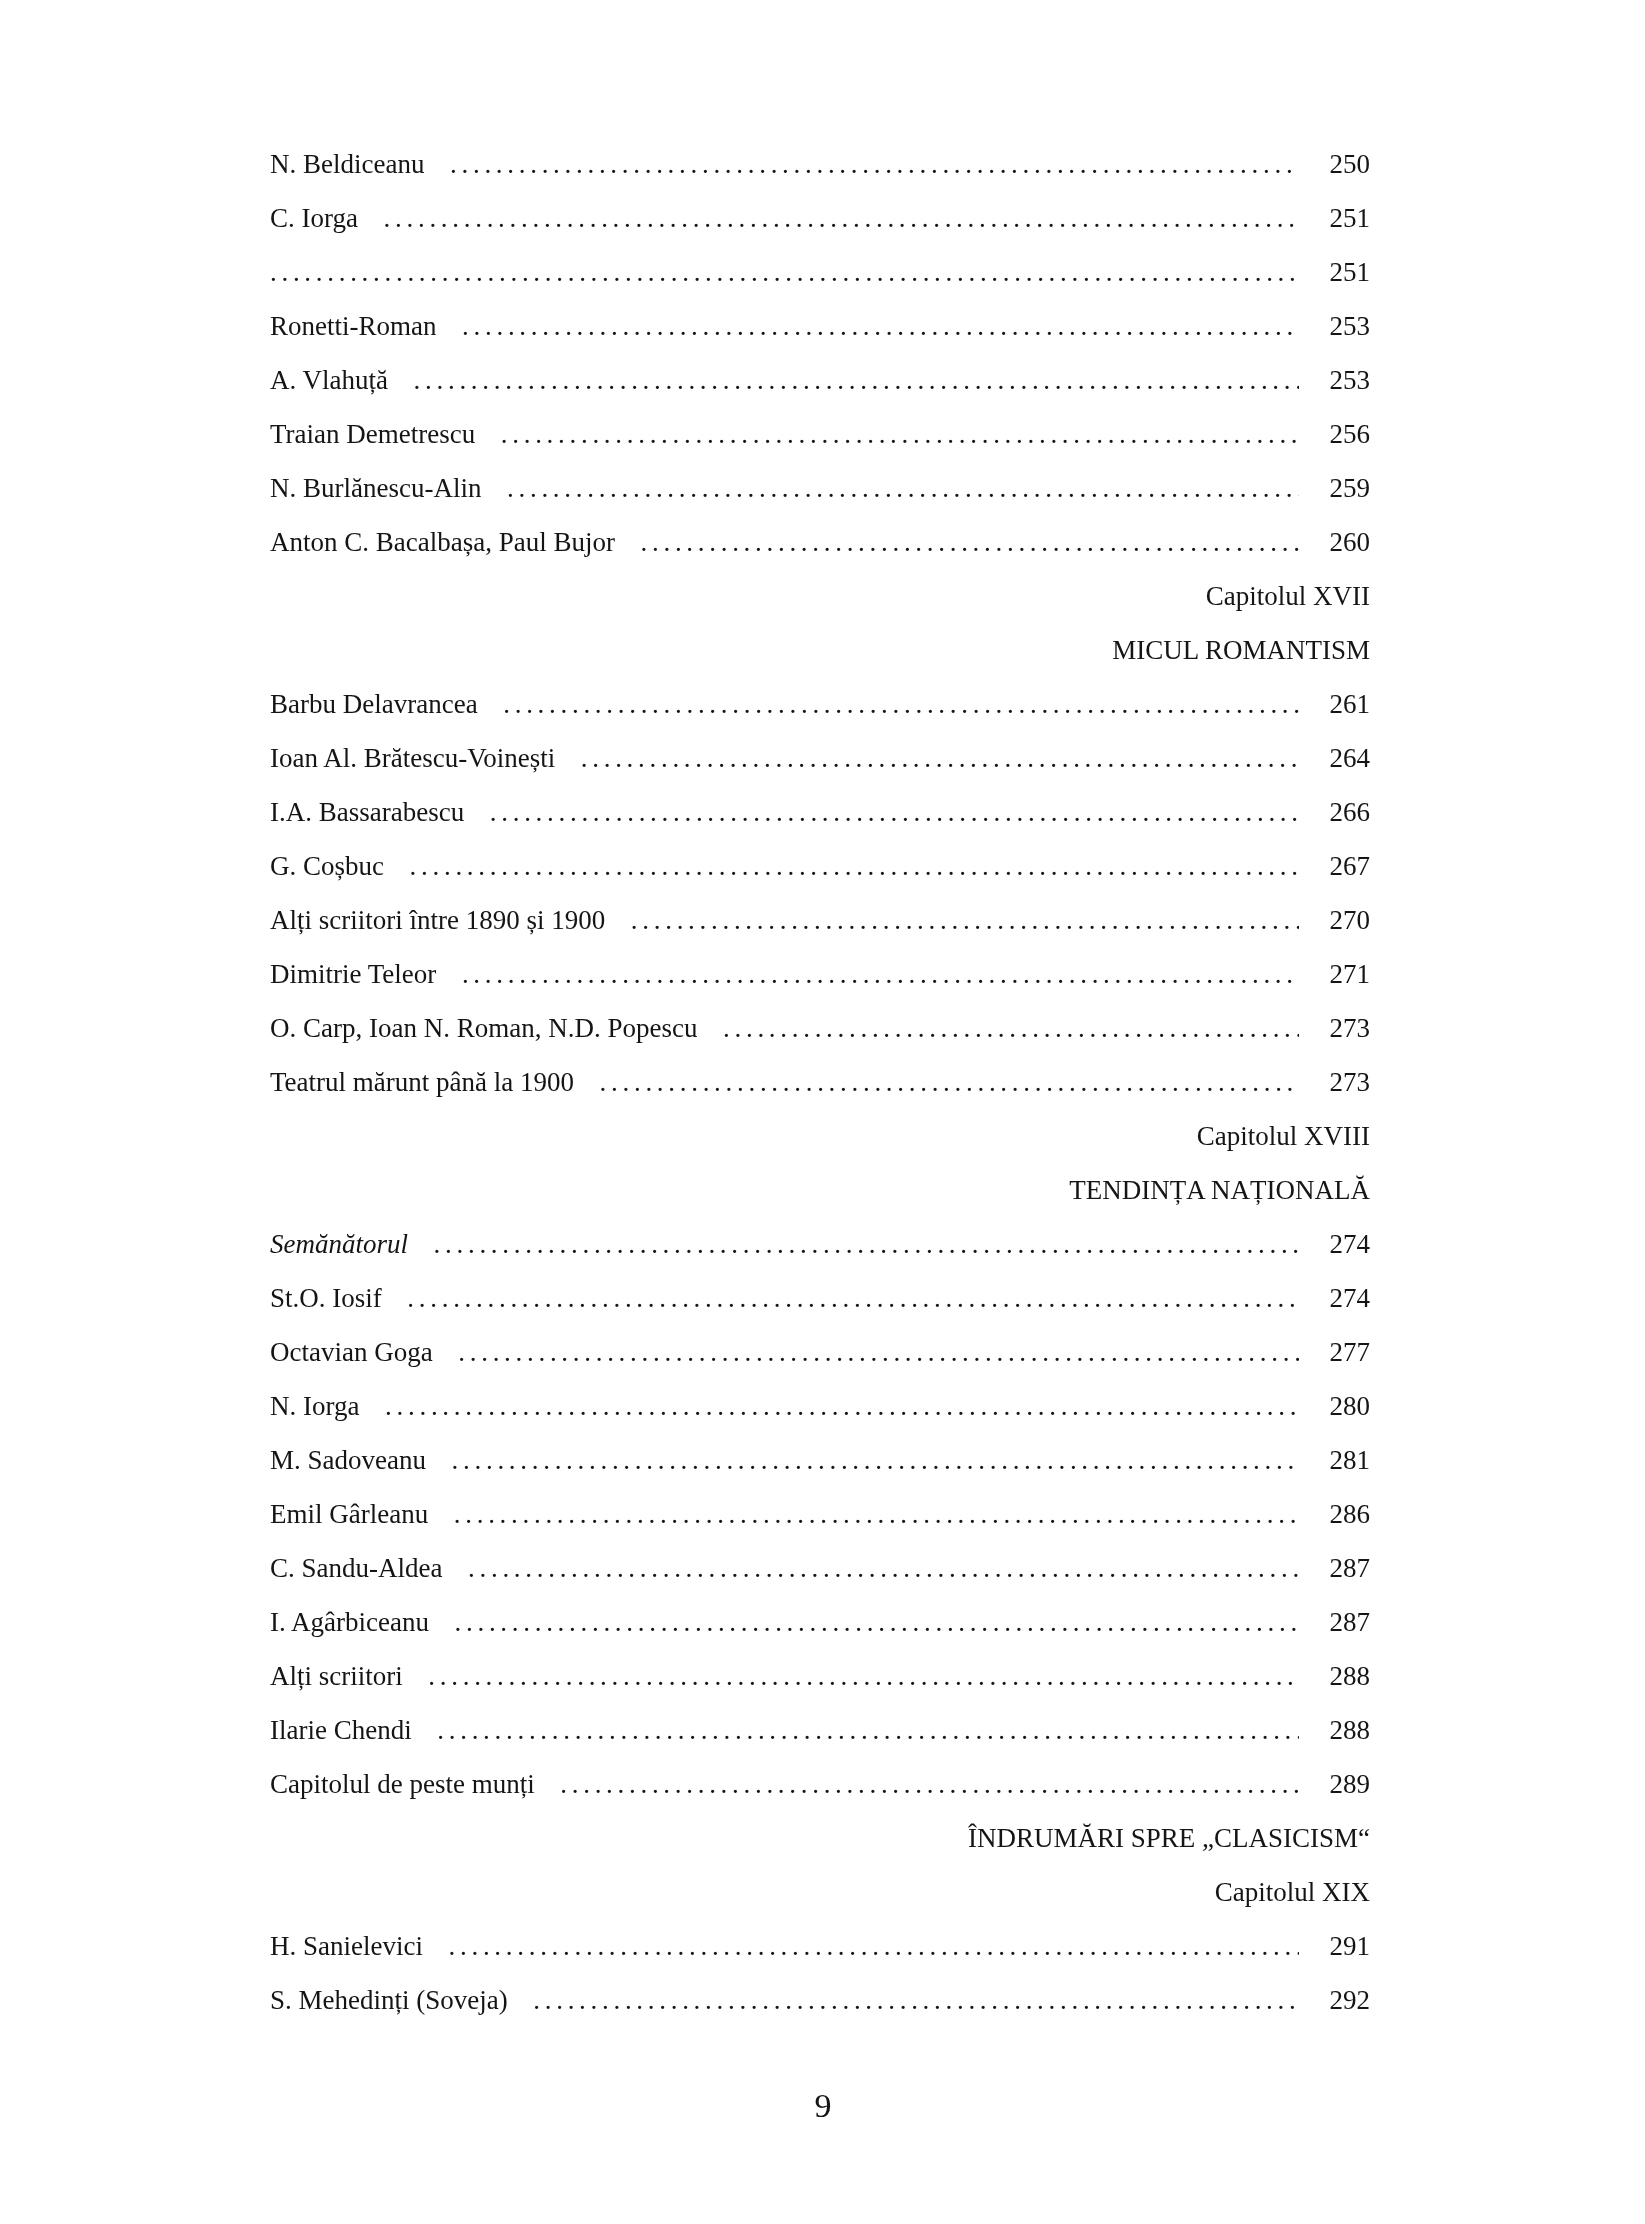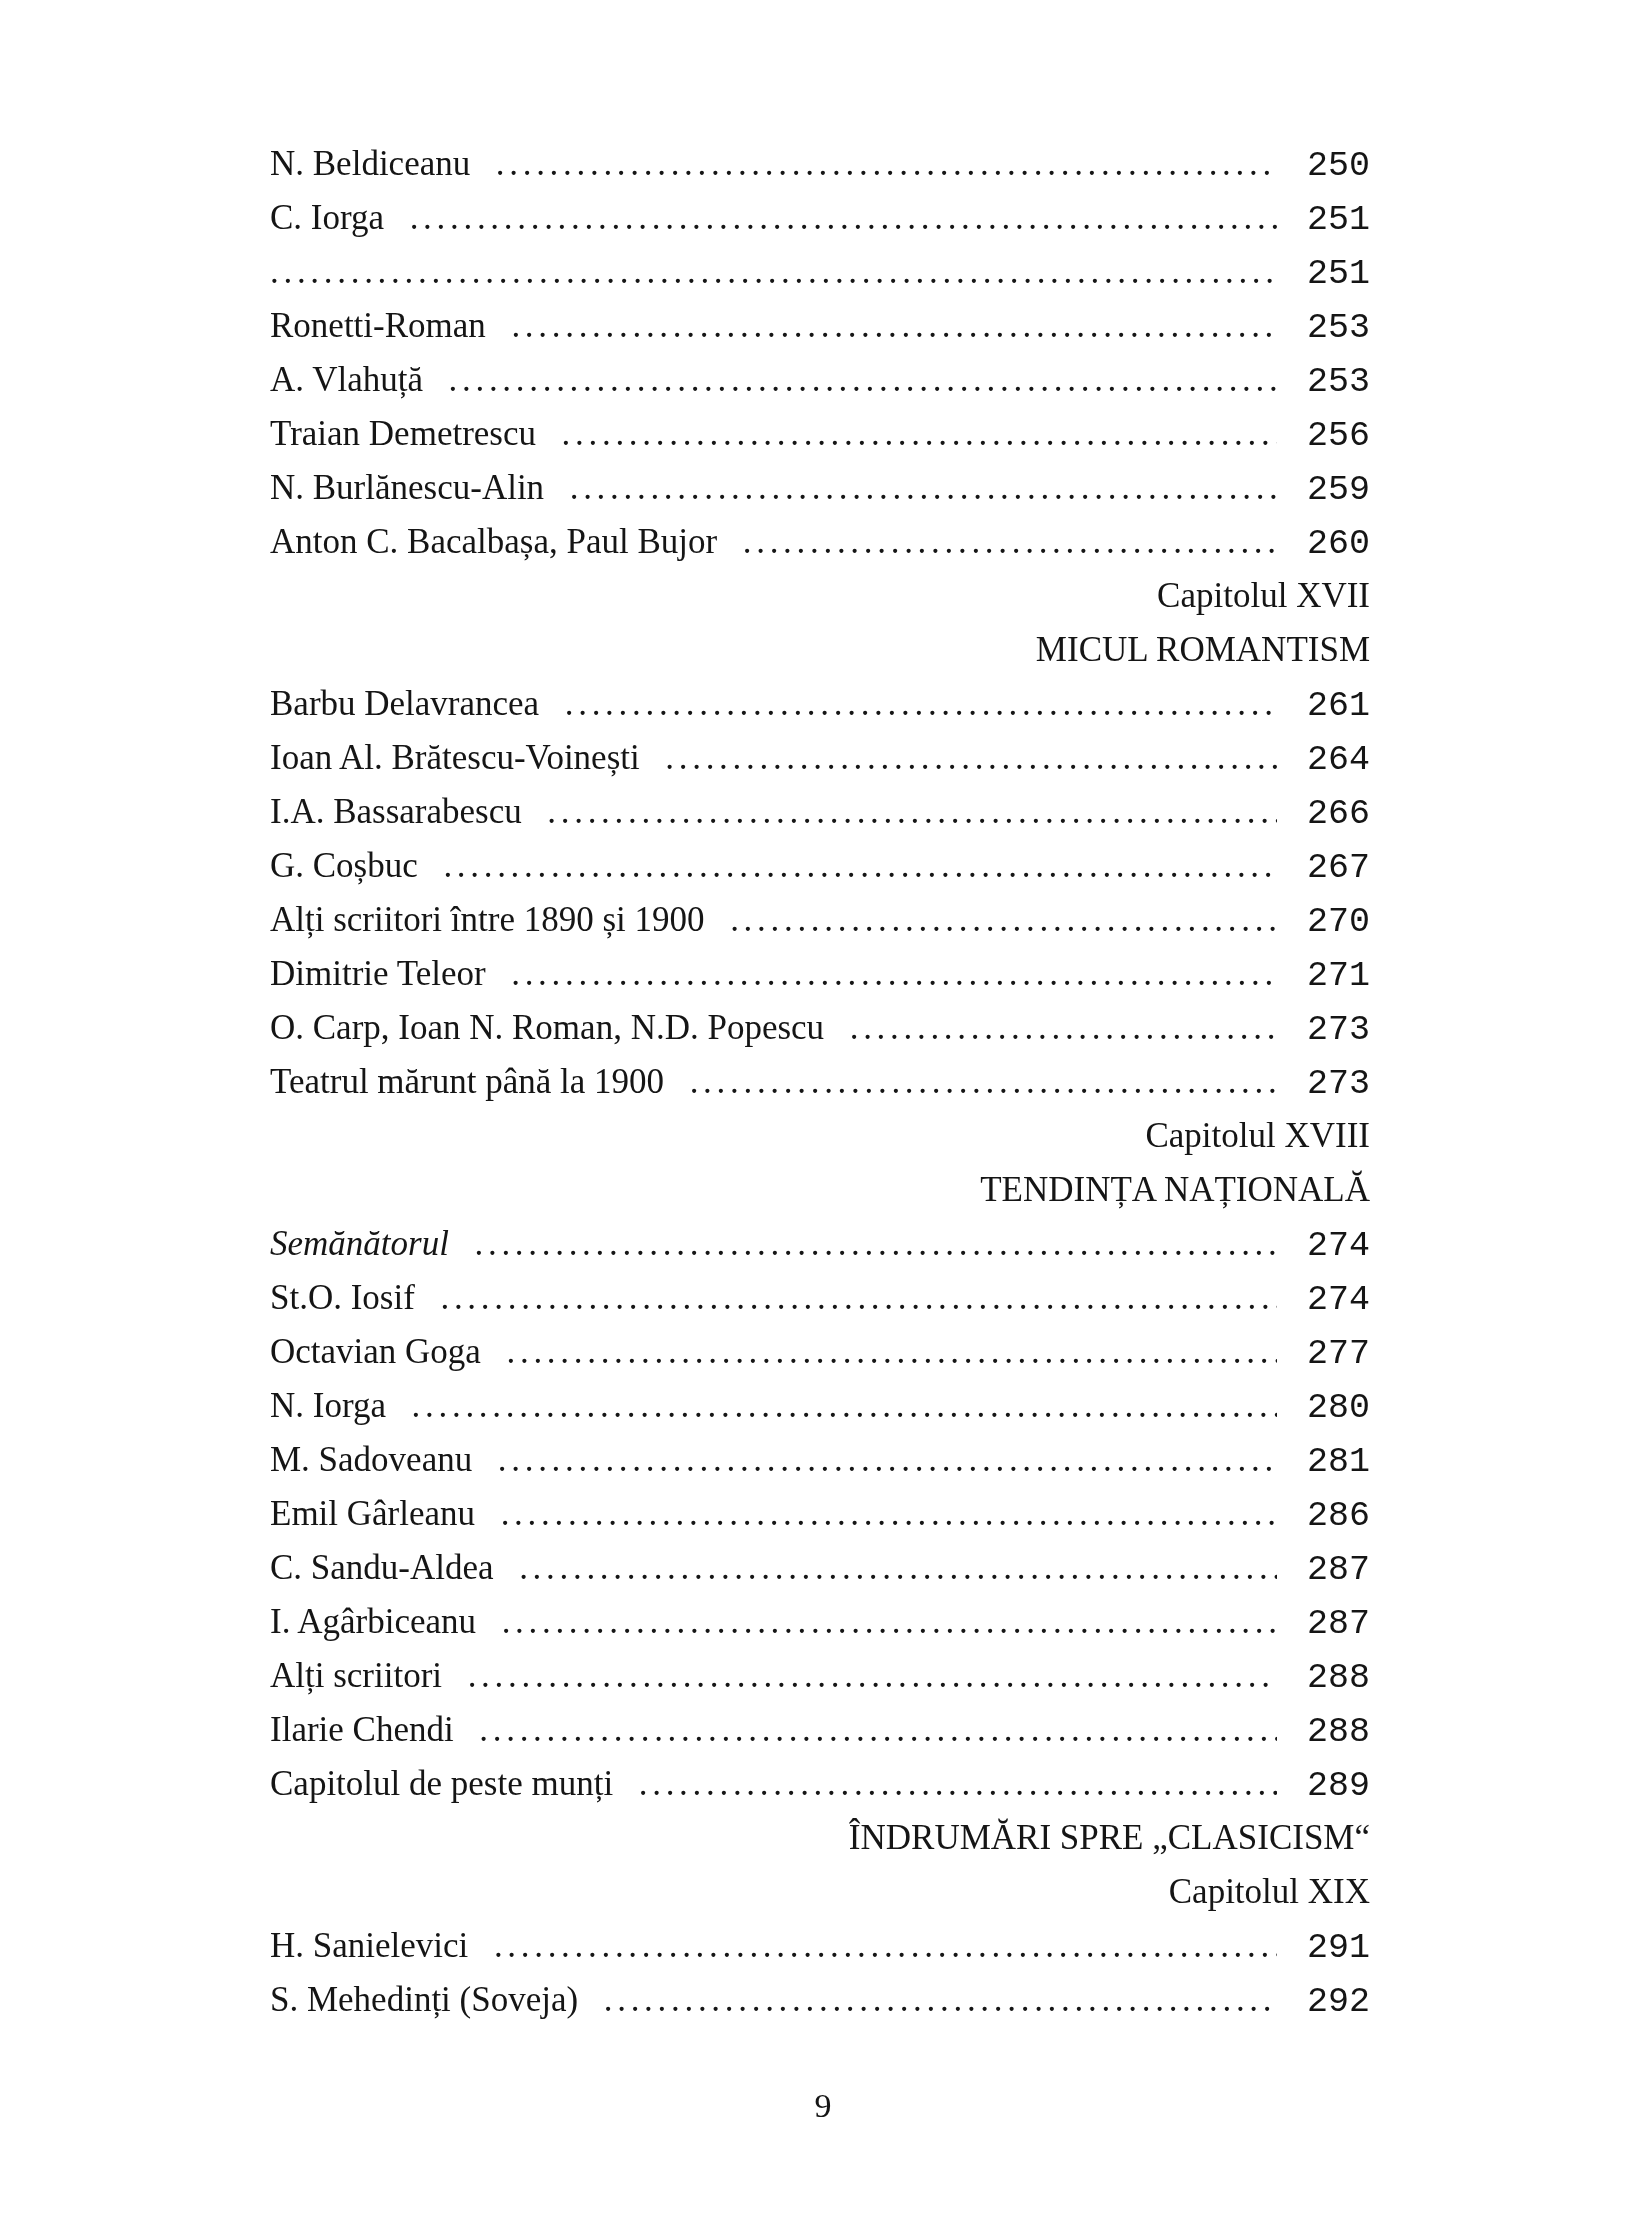--- a/index.html
+++ b/index.html
@@ -14,39 +14,39 @@
     font-family:"Liberation Serif","DejaVu Serif",serif;
     overflow:hidden;
   }
   .toc {
     position:absolute;
     left:270px;
     top:137px;
     width:1100px;
   }
   .row {
-    font-size:35px;
+    font-size:27px;
     line-height:54px;
     height:54px;
     gap:19px;
   }
   .entry { display:flex; align-items:baseline; }
   .lbl { white-space:nowrap; padding-right:6.6px; }
   .lbl.italic { font-style:italic;text-align:center; }
   .dots {
     flex:1 1 auto;
     overflow:hidden;
     white-space:nowrap;
     min-width:19px;
   }
   .dots::after {
     content:"........................................................................................................................................................";
     letter-spacing:4.7px;
   }
-  .num { white-space:nowrap; padding-left:11.3px;font-family:Liberation Mono, monospace; }
+  .num { white-space:nowrap; padding-left:11.3px; }
   .heading { text-align:right; }
   .folio {
     position:absolute;
     left:0; top:2079px;
     width:100%;
     text-align:center;
     font-size:34px;
     line-height:54px;
   }
 </style>

